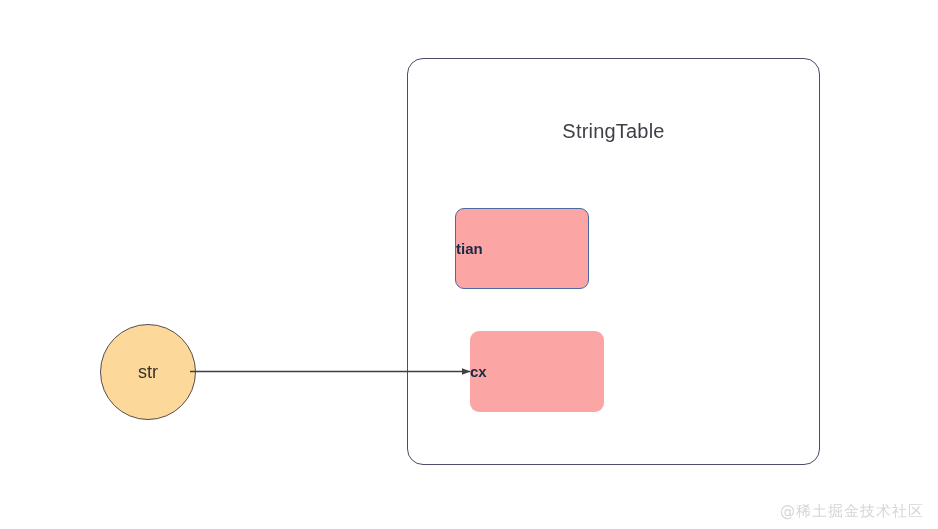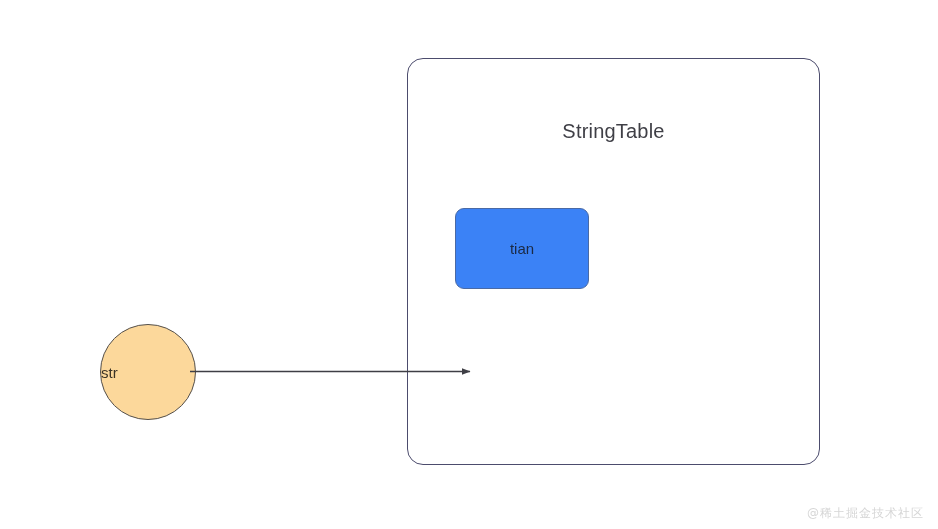--- a/index.html
+++ b/index.html
@@ -38,29 +38,30 @@
     color: #3f3f46;
     letter-spacing: 0.2px;
     line-height: 1;
     user-select: none;
   }
 
   
   .string-node {
     position: absolute;
     box-sizing: border-box;
-    background: #3b82f6;
+    background: #fca5a5;
     border-radius: 9px;
     display: flex;
     align-items: center;
-    justify-content: center;
+    justify-content: flex-start;
     font-size: 15px;
     color: #1b2a44;
     line-height: 1;
     user-select: none;
+    font-weight: bold;
   }
   #node-tian {
     left: 455px;
     top: 208px;
     width: 134px;
     height: 81px;
     border: 1.4px solid #4a6aa5;
   }
   #node-cx {
     left: 470px;
@@ -76,43 +77,43 @@
     left: 100px;
     top: 324px;
     width: 96px;
     height: 96px;
     box-sizing: border-box;
     border-radius: 50%;
     background: #fcd89b;
     border: 1.5px solid #54504c;
     display: flex;
     align-items: center;
-    justify-content: flex-start;
-    font-size: 15px;
+    justify-content: center;
+    font-size: 18px;
     color: #3a3226;
     line-height: 1;
     user-select: none;
   }
 
   
   #arrow-str-to-cx {
     position: absolute;
     left: 190px;
     top: 350px;
     width: 290px;
     height: 44px;
     overflow: visible;
   }
 
   
   #watermark {
     position: absolute;
     right: 14px;
     bottom: 10px;
-    font-size: 12px;
+    font-size: 15px;
     color: #d6d6d6;
     letter-spacing: 1px;
     line-height: 1;
     user-select: none;
     font-family: "DejaVu Sans", "Liberation Sans", sans-serif;
     margin-left: 44px;
   }
 </style>
 </head>
 <body>
@@ -121,20 +122,23 @@
 
   <div id="stringtable-container">
     <div id="stringtable-label">StringTable</div>
 
   </div>
 
   <div id="node-tian" class="string-node">
     <span>tian</span>
   </div>
 
+  <div id="node-cx" class="string-node">
+    <span>cx</span>
+  </div>
 
   <div id="node-str">
     <span>str</span>
   </div>
 
   <svg id="arrow-str-to-cx" viewBox="0 0 290 44" width="290" height="44">
     <defs>
       <marker id="arrowhead" markerWidth="9" markerHeight="7" refX="8.5" refY="3.5" orient="auto" markerUnits="userSpaceOnUse">
         <polygon points="0 0, 9 3.5, 0 7" fill="#3f3f46"></polygon>
       </marker>

